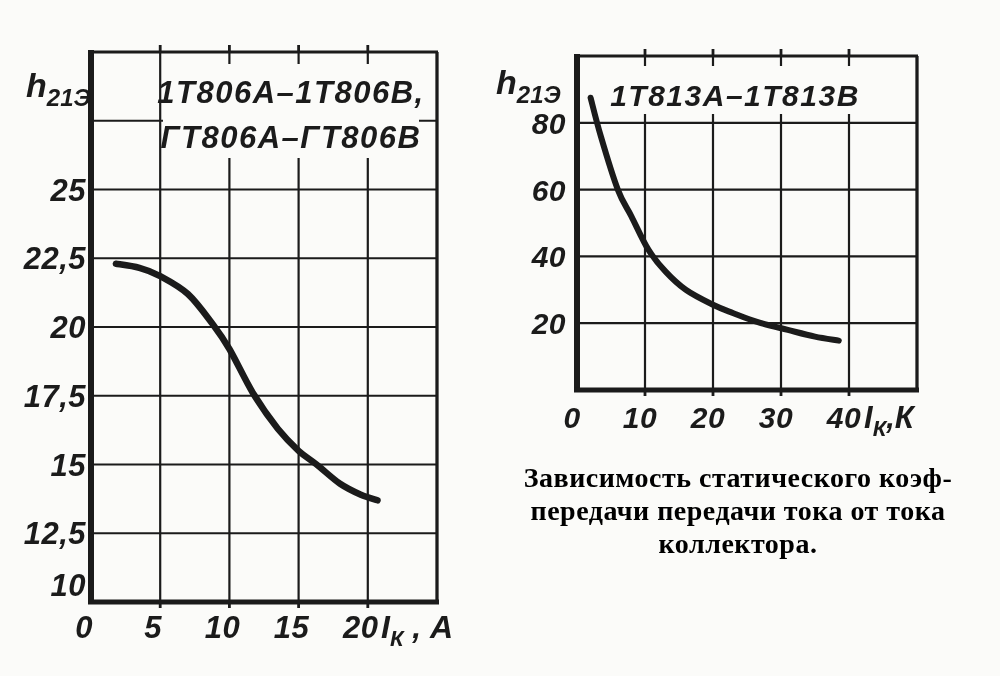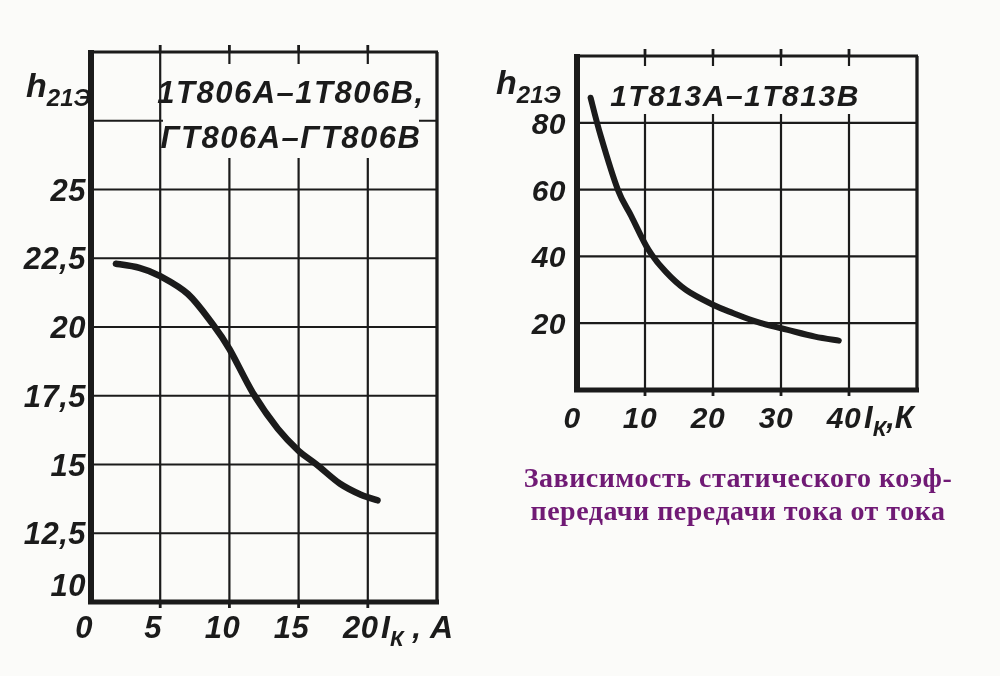--- a/index.html
+++ b/index.html
@@ -14,21 +14,21 @@
   #svg1{left:470px;top:0;}
   svg text{fill:#1b1b1b;}
   .tick-label, .title-line, .axis-label{
     font-family:"Liberation Sans", sans-serif;
     font-style:italic;font-weight:700;
   }
   .caption{
     position:absolute;left:476px;top:461px;width:524px;
     font-family:"Liberation Serif", serif;
     font-weight:700;font-size:28px;line-height:33px;
-    color:#701a75;text-align:center;letter-spacing:0.5px;
+    color:#000000;text-align:center;letter-spacing:0.5px;
   }
 </style>
 </head>
 <body>
 
 <div class="page">
   <svg id="svg0" width="470" height="676" viewBox="0 0 470 676">
       <g>
         <line x1="91" y1="52" x2="91" y2="602" stroke="#1b1b1b" stroke-width="2.2" stroke-linecap="butt"></line>
         <line x1="160.2" y1="52" x2="160.2" y2="602" stroke="#1b1b1b" stroke-width="2.2" stroke-linecap="butt"></line>
@@ -115,14 +115,15 @@
       <text x="170" y="428" text-anchor="middle" font-size="30" letter-spacing="0.5" class="tick-label">10</text>
       <text x="238" y="428" text-anchor="middle" font-size="30" letter-spacing="0.5" class="tick-label">20</text>
       <text x="306" y="428" text-anchor="middle" font-size="30" letter-spacing="0.5" class="tick-label">30</text>
       <text x="374" y="428" text-anchor="middle" font-size="30" letter-spacing="0.5" class="tick-label">40</text>
       <text x="26" y="94" font-size="34" class="axis-label"><tspan>h</tspan><tspan font-size="24" dy="9">21Э</tspan></text>
       <text x="394" y="428" font-size="31" class="axis-label"><tspan>I</tspan><tspan font-size="22" dy="8">К</tspan><tspan dy="-8">,К</tspan></text>
     </svg>
   <div class="caption">
     <div>Зависимость статического коэф-</div>
     <div>передачи передачи тока от тока</div>
+    <div>коллектора.</div>
   </div>
 </div>
 
 </body></html>

